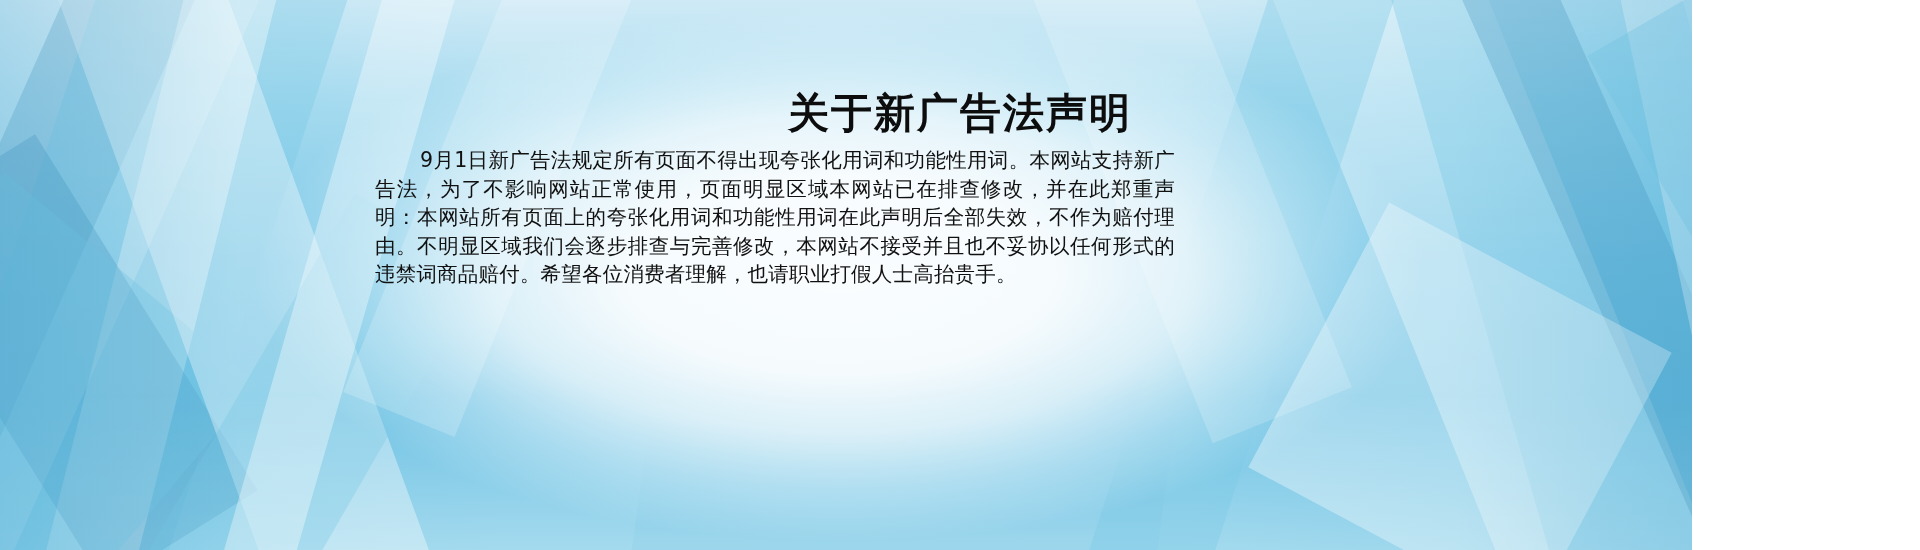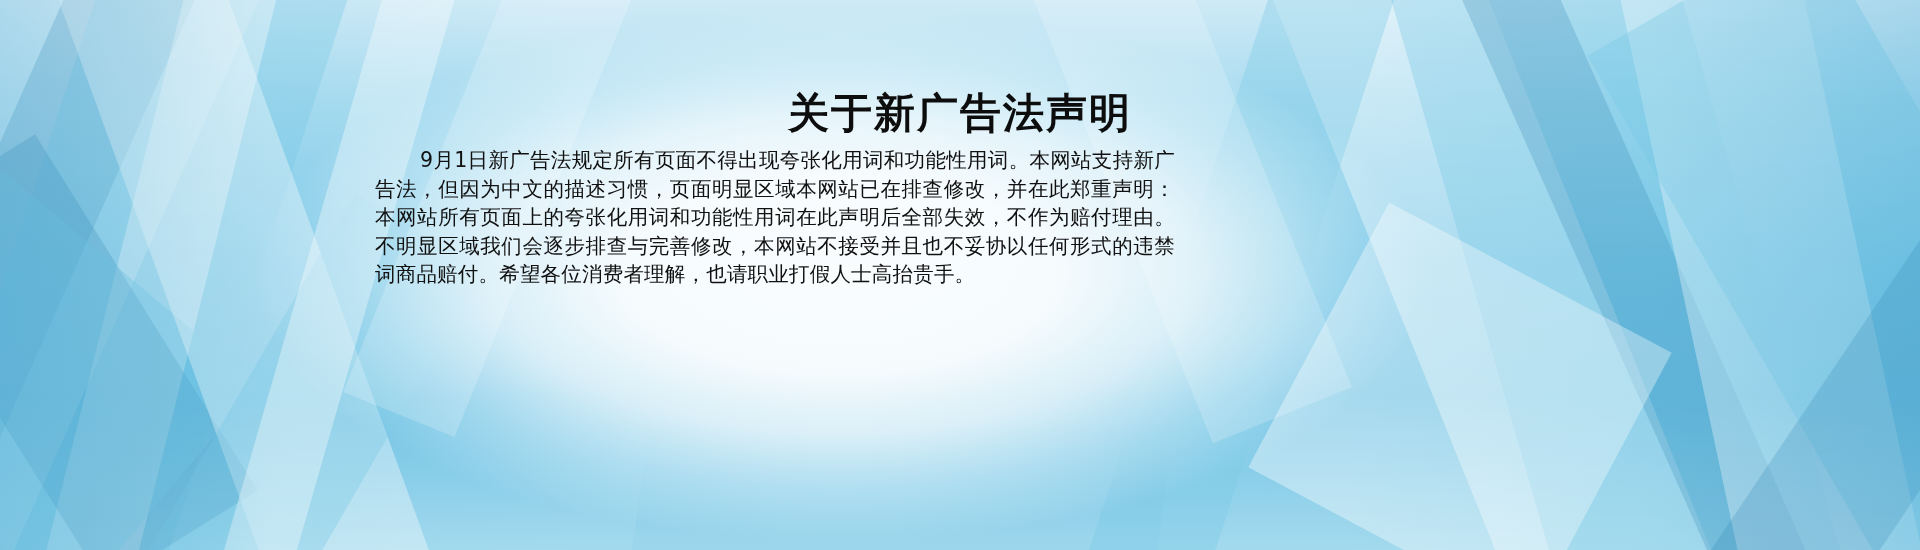--- a/index.html
+++ b/index.html
@@ -8,21 +8,21 @@
   }
   body {
     width: 1920px;
     height: 550px;
     overflow: hidden;
     font-family: "Liberation Sans", "DejaVu Sans", sans-serif;
   }
 
   #banner {
     position: relative;
-    width: 1920px;
+    width: 1692px;
     height: 550px;
     overflow: hidden;
     background: #0f766e;
   }
 
   
   .bg-layer {
     position: absolute;
     inset: 0;
     pointer-events: none;
@@ -141,17 +141,17 @@
   </div>
 
   <div class="bg-layer" id="bg-glow"></div>
   <div class="bg-layer" id="bg-vignette"></div>
 
   <div id="content">
 
     <div id="title">关于新广告法声明</div>
 
     <div id="body-text">
-      <p class="indent">9月1日新广告法规定所有页面不得出现夸张化用词和功能性用词。本网站支持新广告法，但因为中文的描述习惯，页面明显区域本网站已在排查修改，并在此郑重声明：本网站所有页面上的夸张化用词和功能性用词在此声明后全部失效，不作为赔付理由。不明显区域我们会逐步排查与完善修改，本网站不接受并且也不妥协以任何形式的违禁词商品赔付。希望各位消费者理解，也请职业打假人士高抬贵手。</p>
+      <p class="indent">9月1日新广告法规定所有页面不得出现夸张化用词和功能性用词。本网站支持新广告法，为了不影响网站正常使用，页面明显区域本网站已在排查修改，并在此郑重声明：本网站所有页面上的夸张化用词和功能性用词在此声明后全部失效，不作为赔付理由。不明显区域我们会逐步排查与完善修改，本网站不接受并且也不妥协以任何形式的违禁词商品赔付。希望各位消费者理解，也请职业打假人士高抬贵手。</p>
     </div>
 
   </div>
 </div>
 
 </body></html>

